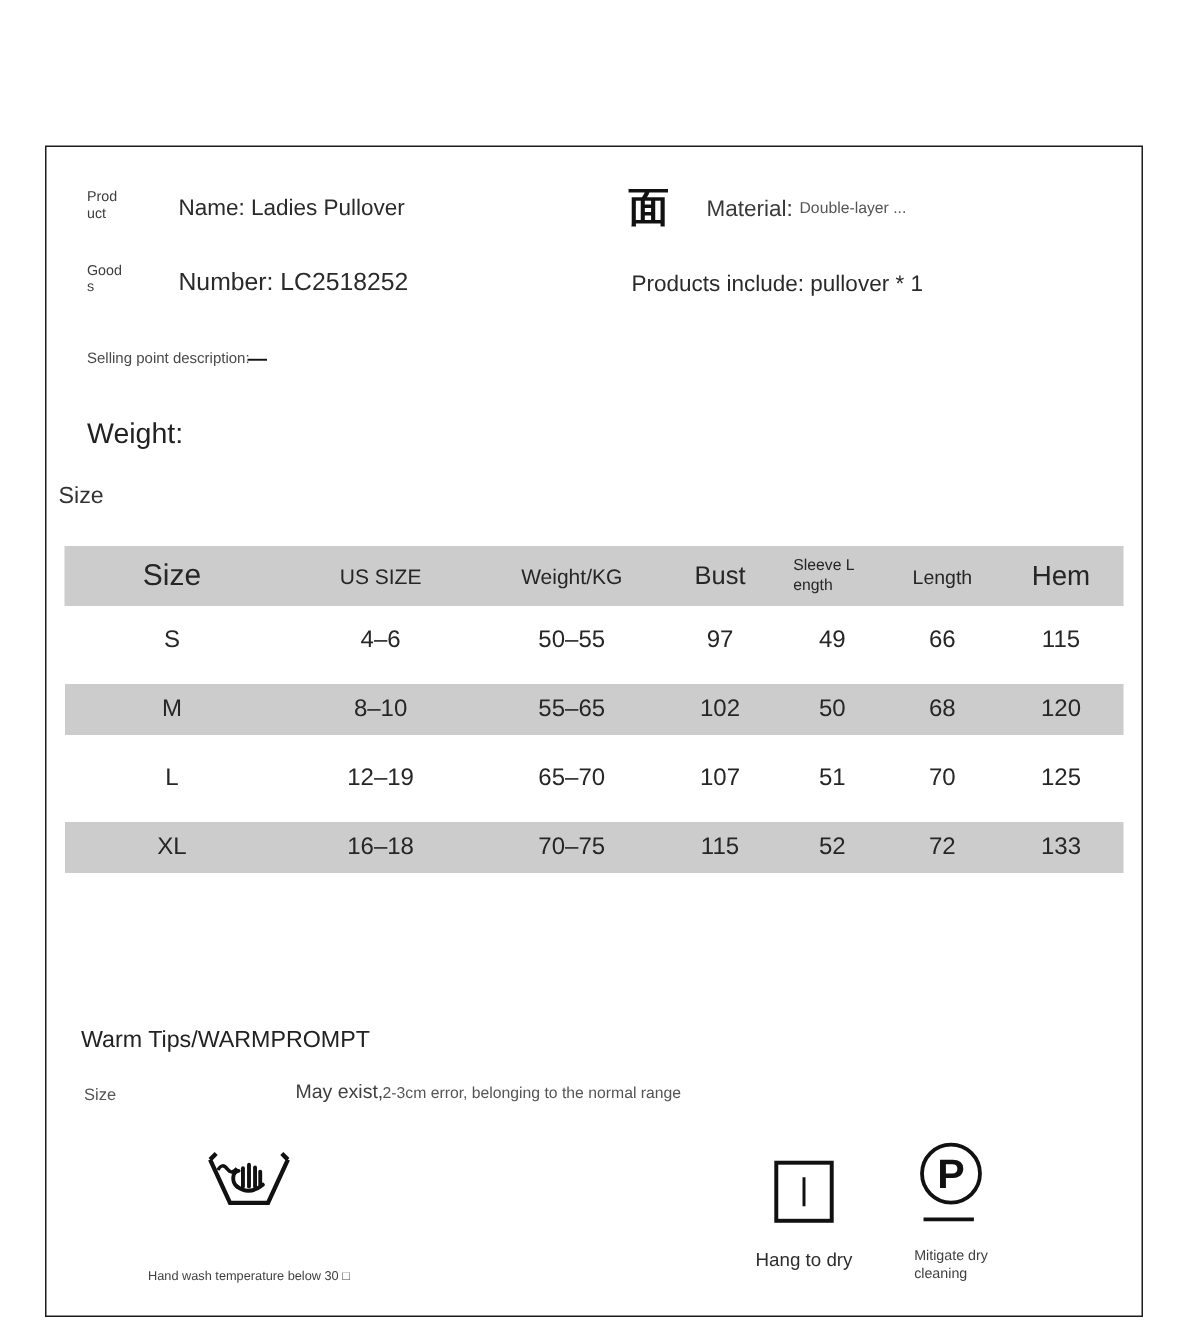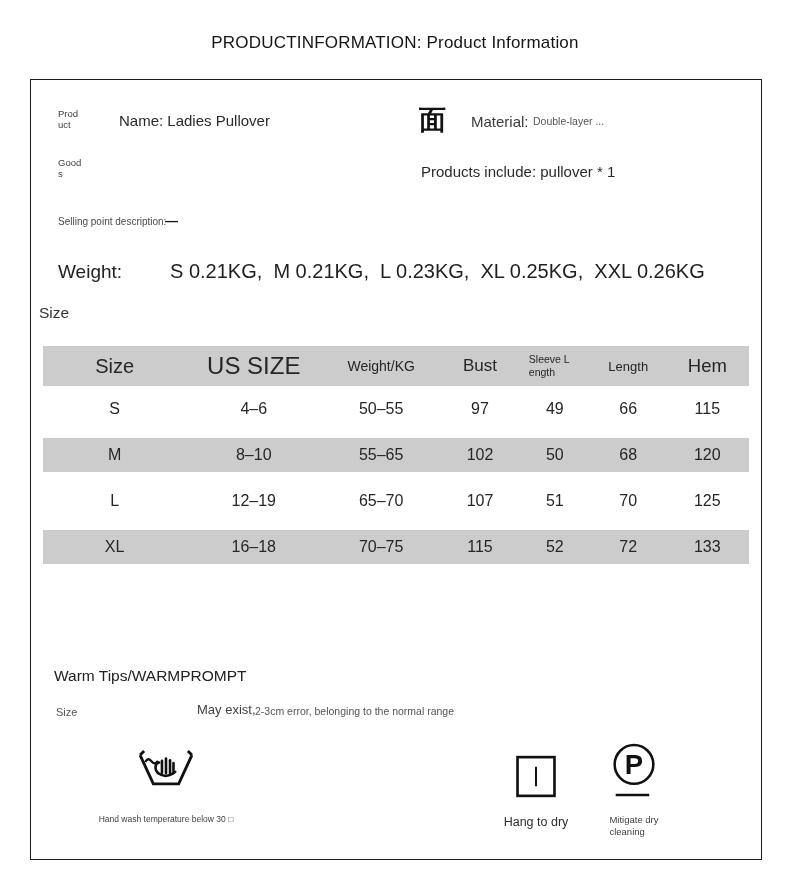--- a/index.html
+++ b/index.html
@@ -12,21 +12,21 @@
   .pre { white-space:pre-line; }
   .abs { position:absolute; }
 
   .page-title {
     position:absolute; top:33px; left:0; width:100%;
     text-align:center; font-size:17px; font-weight:500; color:#151515;
     letter-spacing:0.2px;
   }
 
   .info-box {
-    position:absolute; left:30px; top:79px; width:732px; height:781px;
+    position:absolute; left:30px; top:97px; width:732px; height:781px;
     border:1.5px solid #1c1c1c; background:#fff;
   }
 
   .small-key { font-size:9.5px; color:#3d3d3d; line-height:1.2; }
   .name-text { font-size:15px; color:#2a2a2a; }
   .fabric-cn { font-size:27px; font-weight:600; color:#111; }
   .material-label { font-size:15px; color:#3a3a3a; }
   .material-value { font-size:10.5px; color:#555; }
   .number-text { font-size:16.5px; color:#2a2a2a; }
   .include-text { font-size:15px; color:#2a2a2a; }
@@ -42,21 +42,21 @@
   }
   .trow {
     display:flex; align-items:center; height:46px;
   }
   .trow.striped {
     background:#cccccc; background-clip:content-box; padding:6px 0;
   }
   .tcell { text-align:center; color:#262626; }
   .c0{width:20.3%;} .c1{width:19.1%;} .c2{width:17%;} .c3{width:11%;}
   .c4{width:10.2%;} .c5{width:10.6%;} .c6{width:11.8%;}
-  .hc0{font-size:20px;} .hc1{font-size:24px;} .hc2{font-size:14px;}
+  .hc0{font-size:20px;} .hc1{font-size:14px;} .hc2{font-size:14px;}
   .hc3{font-size:17px;} .hc4{font-size:10.5px; line-height:1.25; text-align:left; padding-left:10px;}
   .hc5{font-size:13px;} .hc6{font-size:18.5px;}
   .dcell { font-size:16px; }
 
   .warm-title { font-size:15.5px; color:#222; }
   .tip-size-label { font-size:11px; color:#555; }
   .tip-main { font-size:13px; color:#3f3f3f; }
   .tip-detail { font-size:10.5px; color:#555; }
 
   .care-row { position:absolute; left:0; top:664px; width:732px; height:110px; }
@@ -69,40 +69,39 @@
   }
   .care-label.big { font-size:12.5px; color:#2e2e2e; }
   .care-label.two-line { font-size:9.5px; text-align:left; }
   svg .stk { fill:none; stroke:#111; }
 </style>
 </head>
 <body>
 
 <div class="canvas">
 
-  <div class="page-title">PRODUCTINFORMATION: Product Information</div>
 
   <div class="info-box">
 
     <div class="abs small-key pre" style="left:27px; top:28px;">Prod
 uct</div>
     <div class="abs name-text" style="left:88px; top:32px;">Name: Ladies Pullover</div>
     <div class="abs fabric-cn" style="left:388px; top:22px;">面</div>
     <div class="abs material-label" style="left:440px; top:33px;">Material:</div>
     <div class="abs material-value" style="left:491px; top:35px;padding-left:11px;">Double-layer ...</div>
 
     <div class="abs small-key pre" style="left:27px; top:77px;">Good
 s</div>
+    <div class="abs number-text" style="left:88px; top:81px;">Number: LC2518252</div>
     <div class="abs include-text" style="left:390px; top:83px;">Products include: pullover * 1</div>
 
     <div class="abs selling-label" style="left:27px; top:136px;">Selling point description:</div>
     <div class="abs selling-dash" style="left:134px; top:133px;">—</div>
 
     <div class="abs weight-label" style="left:27px; top:181px;">Weight:</div>
-    <div class="abs weight-values" style="left:139px; top:180px;">S 0.21KG,  M 0.21KG,  L 0.23KG,  XL 0.25KG,  XXL 0.26KG</div>
 
     <div class="abs size-section-label" style="left:8px; top:224px;">Size</div>
 
     <div class="size-table">
       <div class="thead">
         <div class="tcell c0 hc0">Size</div>
         <div class="tcell c1 hc1">US SIZE</div>
         <div class="tcell c2 hc2">Weight/KG</div>
         <div class="tcell c3 hc3">Bust</div>
         <div class="tcell c4 hc4 pre">Sleeve L
@@ -153,21 +152,21 @@
 
     </div>
 
     <div class="abs warm-title" style="left:23px; top:587px;">Warm Tips/WARMPROMPT</div>
     <div class="abs tip-size-label" style="left:25px; top:626px;">Size</div>
     <div class="abs tip-main" style="left:166px; top:622px;">May exist,</div>
     <div class="abs tip-detail" style="left:224px; top:625px;">2-3cm error, belonging to the normal range</div>
 
     <div class="care-row">
 
-      <div class="care-item" style="left:45px; width:180px;">
+      <div class="care-item" style="left:45px; width:180px;gap:13px;">
         <div class="care-glyph">
           <svg width="58" height="53" viewBox="0 0 100 92">
             <path class="stk" stroke-width="5" d="M5,14 L12,7 M5,14 L28,64 L72,64 L95,14 M95,14 L88,7"></path>
             <path class="stk" stroke-width="4" d="M14,26 q5,-9 11,-1 q5,7 11,-1"></path>
             <g class="stk" stroke-width="4.5" stroke-linecap="round">
               <path d="M43,24 V45"></path>
                 <path d="M50,20 V45"></path>
                 <path d="M57,23 V45"></path>
                 <path d="M63,28 V45"></path>
               <path d="M36,45 Q50,56 66,43"></path>

